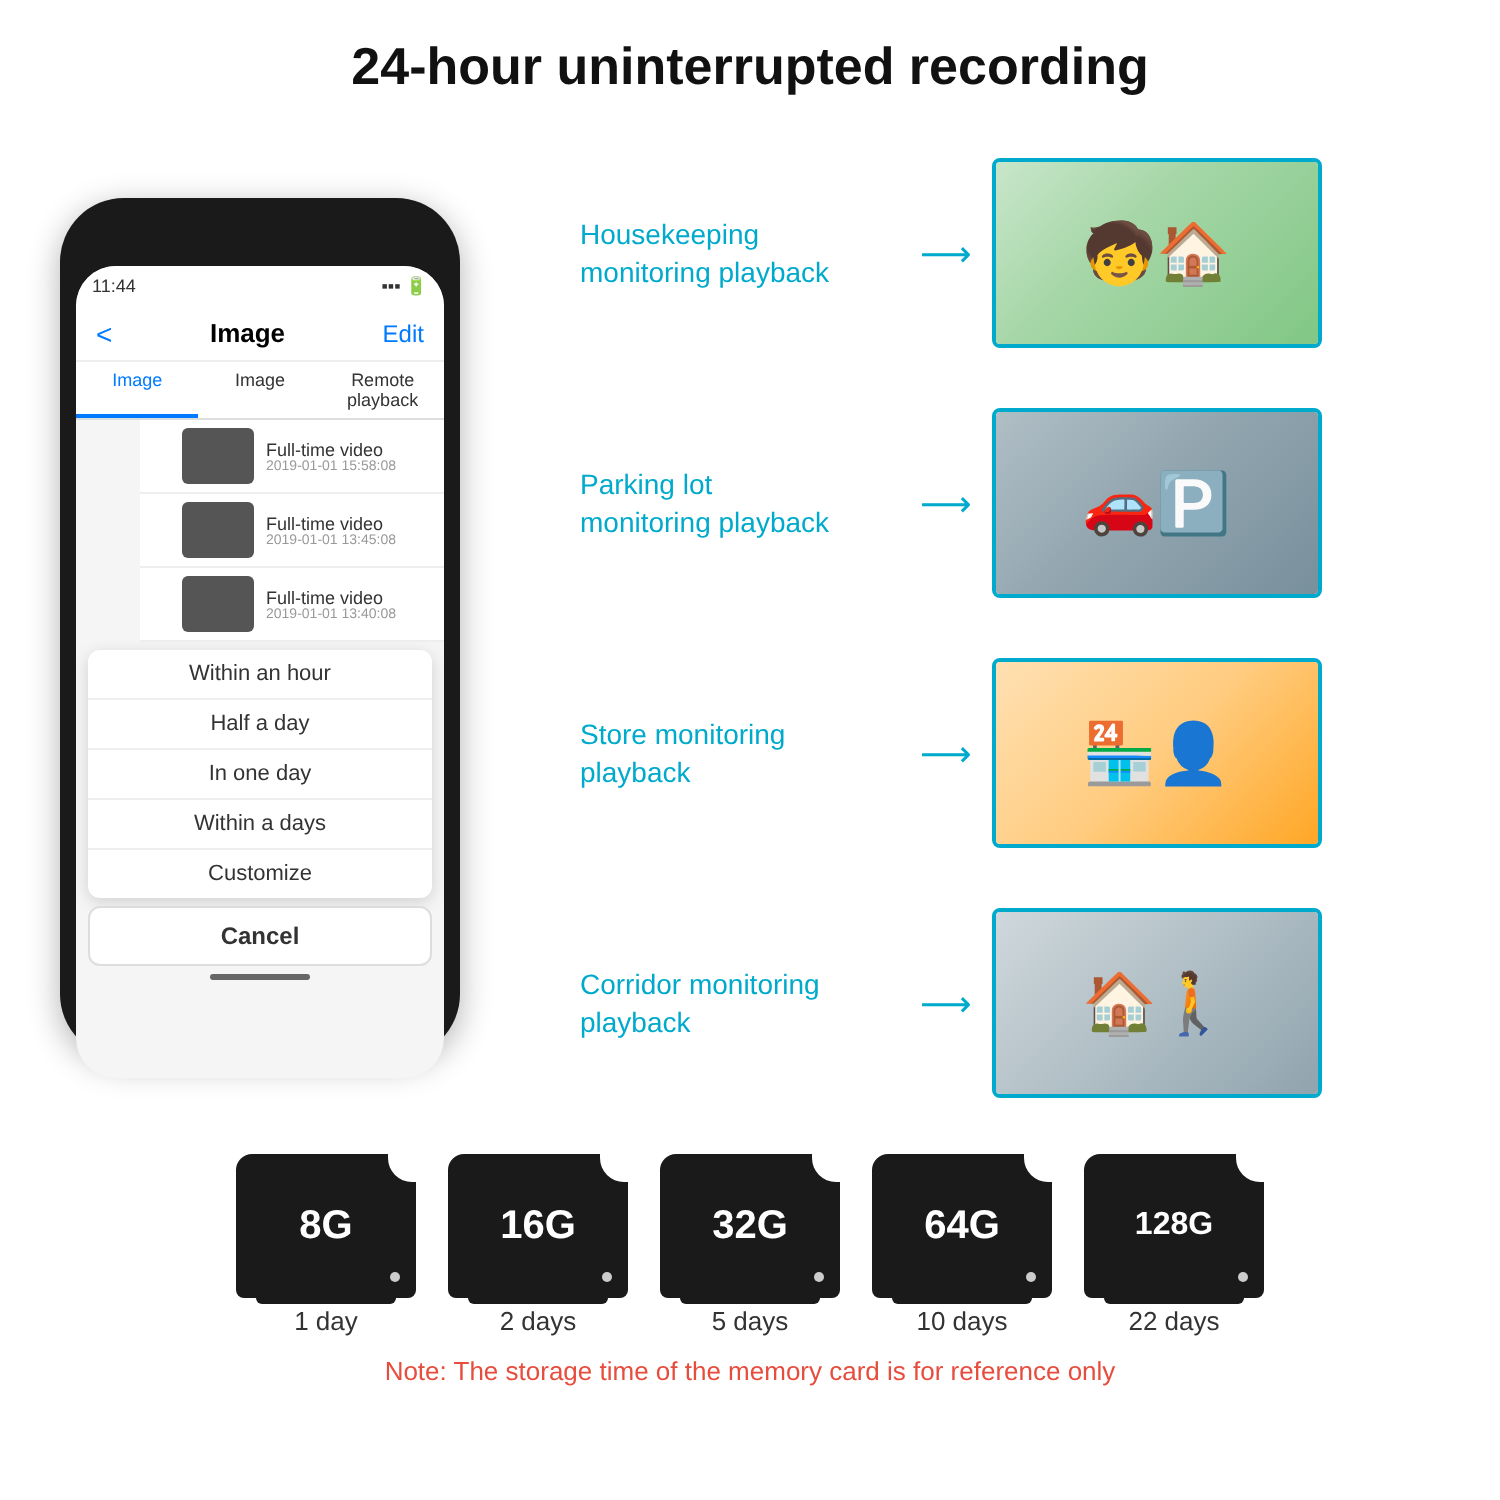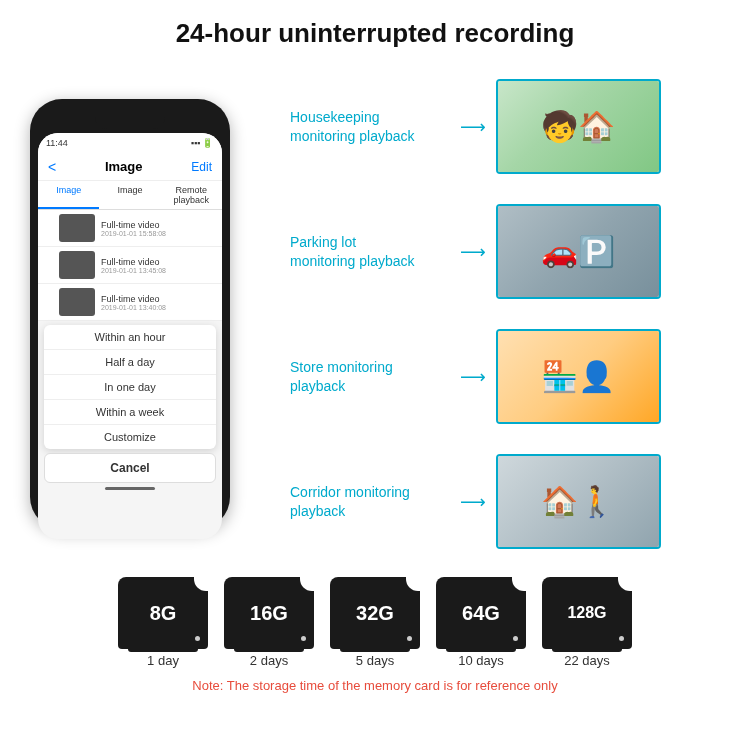--- a/index.html
+++ b/index.html
@@ -111,20 +111,21 @@
     .phone-tab.active {
       color: #007aff;
       border-bottom: 2px solid #007aff;
     }
     .phone-list-item {
       display: flex;
       align-items: center;
       padding: 4px 21px;
       border-bottom: 1px solid #eee;
       background: #fff;
+      margin-left: 32px;
     }
     .phone-thumb {
       width: 36px;
       height: 28px;
       background: #555;
       border-radius: 3px;
       margin-right: 6px;
       flex-shrink: 0;
     }
     .phone-item-text {
@@ -372,21 +373,21 @@
           <div>
             <div class="phone-item-text">Full-time video</div>
             <div class="phone-item-date">2019-01-01 13:40:08</div>
           </div>
         </div>
 
         <div class="phone-dropdown">
           <div class="phone-dropdown-item">Within an hour</div>
           <div class="phone-dropdown-item">Half a day</div>
           <div class="phone-dropdown-item">In one day</div>
-          <div class="phone-dropdown-item">Within a week</div>
+          <div class="phone-dropdown-item">Within a days</div>
           <div class="phone-dropdown-item">Customize</div>
         </div>
 
         <div class="phone-cancel-btn">Cancel</div>
         <div class="phone-home-indicator"></div>
       </div>
     </div>
   </div>
 
   <div class="right-area">

